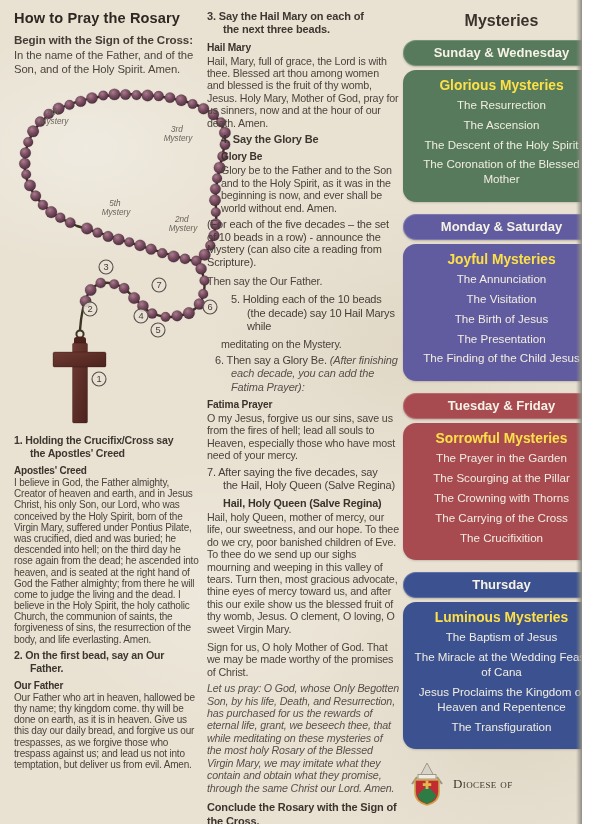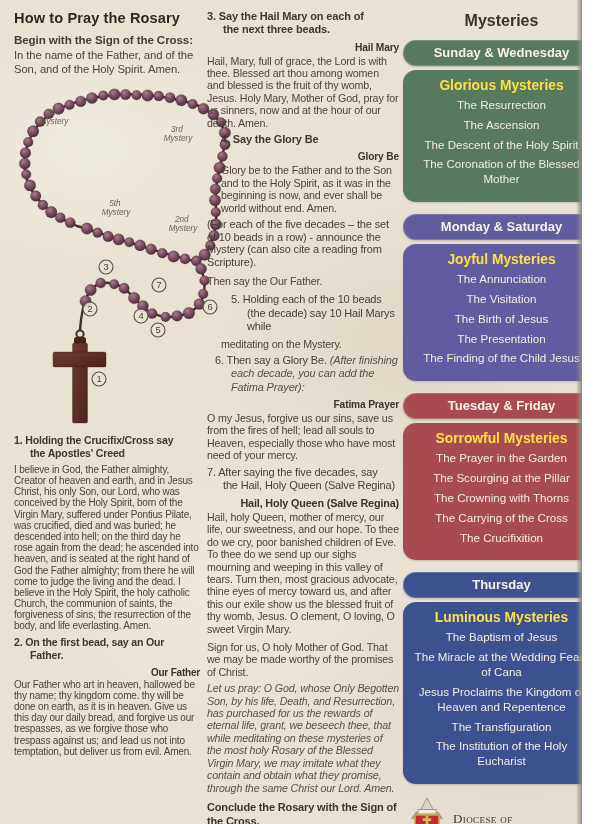--- a/index.html
+++ b/index.html
@@ -16,21 +16,21 @@
   }
   .page::after{content:'';position:absolute;right:0;top:0;width:6px;height:100%;
     background:linear-gradient(90deg, rgba(120,115,105,0), #8f8d84);}
   
   .title{position:absolute;left:14px;top:10px;width:190px;font-size:14.6px;font-weight:bold;color:#2f2822;letter-spacing:0.1px;}
   .intro-head{position:absolute;left:14px;top:33px;width:186px;font-size:11.6px;font-weight:bold;color:#453d35;letter-spacing:-0.1px;}
   .intro-text{position:absolute;left:14px;top:49px;width:182px;font-size:11.3px;line-height:1.22;color:#4c443c;letter-spacing:-0.1px;}
   .rosary{position:absolute;left:2px;top:86px;}
   .left-steps{position:absolute;left:14px;top:434px;width:186px;font-size:10px;line-height:1.12;letter-spacing:-0.2px;}
   .step{font-weight:bold;color:#3e3730;font-size:10.6px;line-height:1.22;white-space:pre-line;padding-left:16px;text-indent:-16px;margin:0 0 4px 0;}
-  .ptitle{font-weight:bold;color:#3b332b;margin:5px 0 1px 0;font-size:10.2px;text-align:right;}
+  .ptitle{font-weight:bold;color:#3b332b;margin:5px 0 1px 0;font-size:10.2px;}
   .body{margin:0 0 4px 0;}
   .left-steps .ptitle{font-size:10px;}
   
   .col-mid{position:absolute;left:207px;top:10px;width:192px;font-size:10.7px;line-height:1.16;letter-spacing:-0.15px;color:#4c443c;}
   .col-mid .step{font-size:11px;}
   .ind1{margin-left:14px;}
   .ind2{margin-left:24px;}
   .italic{font-style:italic;color:#57504a;}
   .conclude{font-weight:bold;color:#3c352e;font-size:11px;margin-top:7px;line-height:1.25;}
   
@@ -196,20 +196,21 @@
     </g>
     <g>
       <circle cx="97" cy="293" r="7" fill="rgba(233,226,211,0.85)" stroke="#55504a" stroke-width="1.1"></circle>
       <text class="numtxt" x="97" y="296.4" text-anchor="middle">1</text>
     </g>
   </svg>
 
   <div class="left-steps">
     <div class="step">1.  Holding the Crucifix/Cross say
 the Apostles' Creed</div>
+    <div class="ptitle">Apostles' Creed</div>
     <div class="body">I believe in God, the Father almighty, Creator of heaven and earth, and in Jesus Christ, his only Son, our Lord, who was conceived by the Holy Spirit, born of the Virgin Mary, suffered under Pontius Pilate, was crucified, died and was buried; he descended into hell; on the third day he rose again from the dead; he ascended into heaven, and is seated at the right hand of God the Father almighty; from there he will come to judge the living and the dead. I believe in the Holy Spirit, the holy catholic Church, the communion of saints, the forgiveness of sins, the resurrection of the body, and life everlasting. Amen.</div>
     <div class="step">2.  On the first bead, say an Our
 Father.</div>
     <div class="ptitle">Our Father</div>
     <div class="body">Our Father who art in heaven, hallowed be thy name; thy kingdom come. thy will be done on earth, as it is in heaven. Give us this day our daily bread, and forgive us our trespasses, as we forgive those who trespass against us; and lead us not into temptation, but deliver us from evil. Amen.</div>
   </div>
 
   <div class="col-mid">
     <div class="step">3.  Say the Hail Mary on each of
 the next three beads.</div>
@@ -275,21 +276,20 @@
     </section>
 
     <section>
       <div class="day-pill c-blue">Thursday</div>
       <div class="mys-card c-blue">
         <div class="mys-name">Luminous Mysteries</div>
         <div class="mys-item">The Baptism of Jesus</div>
         <div class="mys-item">The Miracle at the Wedding Feast of Cana</div>
         <div class="mys-item">Jesus Proclaims the Kingdom of Heaven and Repentence</div>
         <div class="mys-item">The Transfiguration</div>
-        <div class="mys-item">The Institution of the Holy Eucharist</div>
       </div>
     </section>
 
     <div class="logo-row">
       <svg width="40" height="46" viewBox="0 0 40 46">
         <line x1="10" y1="16" x2="5" y2="23" stroke="#9a9486" stroke-width="2"></line>
         <line x1="30" y1="16" x2="35" y2="23" stroke="#9a9486" stroke-width="2"></line>
         <path d="M13 15 L20 2 L27 15 Z" fill="#d8d3c9" stroke="#97917f" stroke-width="0.9"></path>
         <rect x="11" y="13.5" width="18" height="4.5" fill="#efece2" stroke="#97917f" stroke-width="0.9"></rect>
         <path d="M8 19 h24 v12 q0 10 -12 13 q-12 -3 -12 -13 Z" fill="#c32b33" stroke="#caa54a" stroke-width="1.6"></path>

